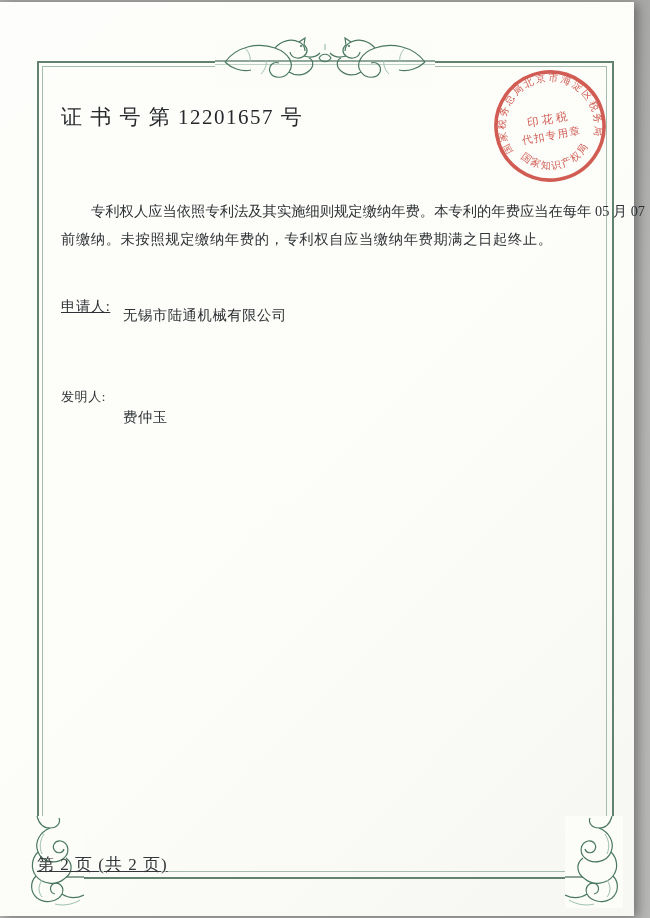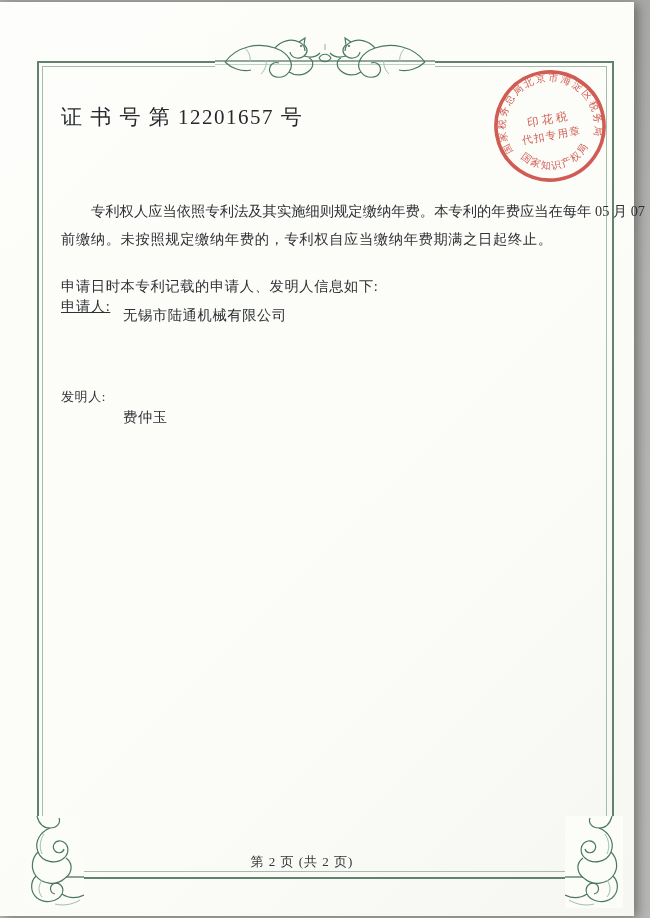--- a/index.html
+++ b/index.html
@@ -35,22 +35,22 @@
     left:61px;top:200px;width:541px;font-size:14.3px;
     text-align:justify;text-align-last:justify;text-indent:2.1em;white-space:nowrap;
   }
   .para-l2{left:61px;top:228px;font-size:14.3px;letter-spacing:.6px;white-space:nowrap;}
   .intro{left:61px;top:275px;font-size:14.3px;letter-spacing:.6px;}
   .app-label{left:61px;top:295px;font-size:14.3px;letter-spacing:.6px;text-decoration:underline;}
   .app-name{left:123px;top:304px;font-size:14.3px;letter-spacing:.6px;}
   .inv-label{left:61px;top:386px;font-size:13px;letter-spacing:.6px;}
   .inv-name{left:123px;top:406px;font-size:14.3px;letter-spacing:.6px;}
   .footer{
-    left:37px;top:851px;width:530px;text-align:center;
-    font-size:13px;letter-spacing:1px;color:#33373a;
+    left:37px;top:851px;width:530px;text-align:left;
+    font-size:17px;letter-spacing:1px;color:#33373a;text-decoration:underline;
   }
 </style>
 </head>
 <body>
 
 <div class="paper">
 
   <div class="frame-outer"></div>
   <div class="frame-inner"></div>
 
@@ -124,21 +124,20 @@
         <textPath href="#arcBot">国家知识产权局</textPath>
       </text>
     </g>
   </svg>
 
   <div class="txt cert-no">证 书 号 第 12201657 号</div>
 
   <div class="txt para-l1">专利权人应当依照专利法及其实施细则规定缴纳年费。本专利的年费应当在每年 05 月 07 日</div>
   <div class="txt para-l2">前缴纳。未按照规定缴纳年费的，专利权自应当缴纳年费期满之日起终止。</div>
 
-  <div class="txt intro">申请日时本专利记载的申请人、发明人信息如下:</div>
   <div class="txt app-label">申请人:</div>
   <div class="txt app-name">无锡市陆通机械有限公司</div>
 
   <div class="txt inv-label">发明人:</div>
   <div class="txt inv-name">费仲玉</div>
 
   <div class="txt footer">第 2 页 (共 2 页)</div>
 
 </div>
 

